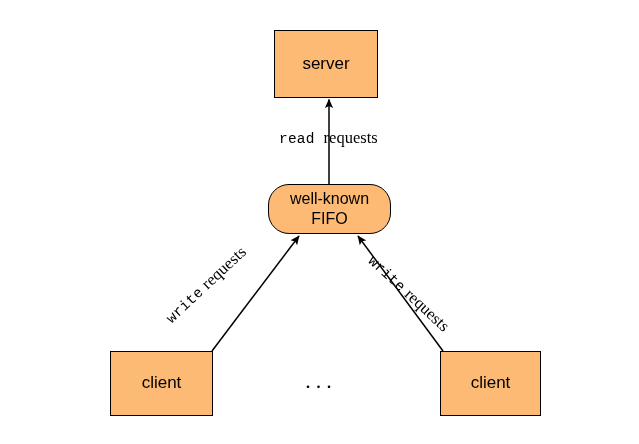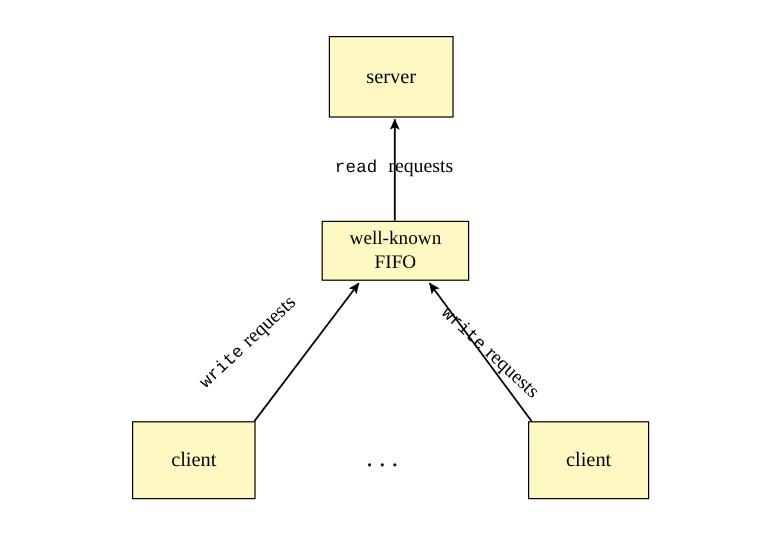--- a/index.html
+++ b/index.html
@@ -20,33 +20,33 @@
     position: absolute;
     left: 0;
     top: 0;
     width: 639px;
     height: 444px;
   }
   .node-box {
     position: absolute;
     box-sizing: border-box;
     border: 1.4px solid #000000;
-    background: #fef9c3;
+    background: #fdba74;
     display: flex;
     flex-direction: column;
     align-items: center;
     justify-content: center;
-    font-family: Liberation Serif, serif;
+    font-family: Liberation Sans, sans-serif;
     font-size: 17px;
     line-height: 1.22;
     color: #000000;
     z-index: 3;
   }
   #server-box   { left: 274px; top: 30px;  width: 104px; height: 68px; }
-  #fifo-box     { left: 268px; top: 184px; width: 123px; height: 50px; font-size: 16px; }
+  #fifo-box     { left: 268px; top: 184px; width: 123px; height: 50px; font-size: 16px; border-radius: 21px; }
   #client-left  { left: 110px; top: 351px; width: 103px; height: 65px; }
   #client-right { left: 440px; top: 351px; width: 101px; height: 65px; }
 
   .label {
     position: absolute;
     white-space: nowrap;
     color: #000000;
     z-index: 2;
     text-align: right;
   }

